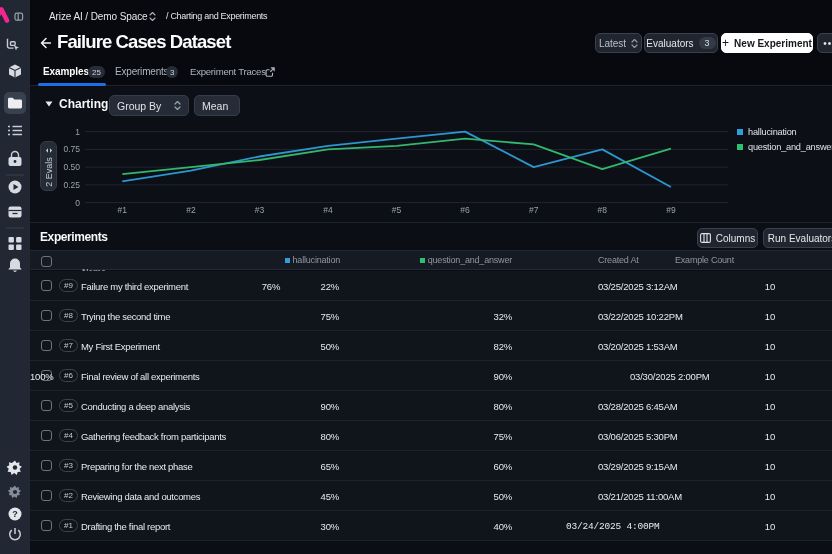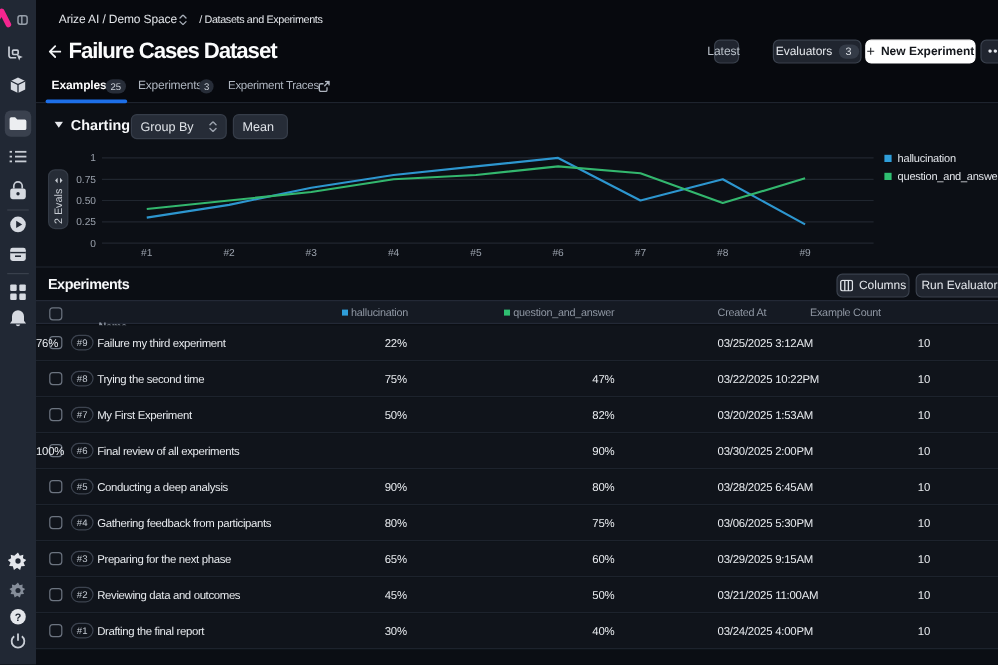--- a/index.html
+++ b/index.html
@@ -142,27 +142,27 @@
       <path d="M11.8 530.2 a5.3 5.3 0 1 0 6.4 0"></path>
       <line x1="15" y1="528" x2="15" y2="534"></line>
     </g>
   </svg>
 
   <div id="topband"></div>
   <div id="crumb">Arize AI / Demo Space</div>
   <svg class="abs" style="left:149px; top:12px;" width="7" height="9" viewBox="0 0 7 9">
     <path d="M1 3 L3.5 0.5 L6 3 M1 6 L3.5 8.5 L6 6" stroke="#aab1bb" stroke-width="1.1" fill="none" stroke-linecap="round" stroke-linejoin="round"></path>
   </svg>
-  <div id="crumb" style="left:166px; font-size:9px; letter-spacing:-0.3px;">/ Datasets and Experiments</div>
+  <div id="crumb" style="left:166px; font-size:9px; letter-spacing:-0.3px;">/ Charting and Experiments</div>
   <div id="title">Failure Cases Dataset</div>
   <svg id="backarrow" class="abs" width="11" height="12" viewBox="0 0 11 12">
     <path d="M6 1.5 L1.5 6 L6 10.5 M1.5 6 L10.5 6" stroke="#f2f4f6" stroke-width="1.5" fill="none" stroke-linecap="round" stroke-linejoin="round"></path>
   </svg>
 
-  <div class="btn" style="left:595px; top:33px; width:21px; color:#b9c0c9;">Latest
+  <div class="btn" style="left:595px; top:33px; width:47px; color:#b9c0c9;">Latest
     <svg width="7" height="9" viewBox="0 0 7 9">
         <path d="M1 3 L3.5 0.5 L6 3 M1 6 L3.5 8.5 L6 6" stroke="#8f97a3" stroke-width="1.2" fill="none" stroke-linecap="round" stroke-linejoin="round"></path>
       </svg>
   </div>
   <div class="btn" style="left:644px; top:33px; width:74px;">Evaluators <span class="badge">3</span></div>
   <div class="btn white" style="left:721px; top:33px; width:92px; font-size:10px;"><span style="font-weight:normal; font-size:12px;">+</span> New Experiment</div>
   <div class="btn" style="left:817px; top:33px; width:26px; letter-spacing:1px;">•••</div>
 
   <div class="tab" style="left:43px;">Examples</div>
   <div class="tabbadge" style="left:88px;">25</div>
@@ -251,49 +251,49 @@
   <div class="th" style="left:412px; width:100px; text-align:right;"><span style="display:inline-block;width:5px;height:5px;background:#2fbf71;margin-right:3px;"></span>question_and_answer</div>
   <div class="th" style="left:598px;">Created At</div>
   <div class="th" style="left:675px; width:100px; text-align:left;">Example Count</div>
 
   <div id="rows">
   <div class="row" style="top:271px;">
       <div class="cb" style="top:8.5px; left:11px;"></div>
       <div class="numbadge" style="left:29px;">#9</div>
       <div class="rowc name">Failure my third experiment</div>
       <div class="rowc" style="top:10px; left:0; width:309px; text-align:right;padding-left:20px;">22%</div>
-      <div class="rowc" style="top:10px; left:0; width:482px; text-align:left;">76%</div>
+      <div class="rowc" style="top:10px; left:0; width:482px; text-align:center;">76%</div>
       <div class="rowc" style="top:10px; left:568px;">03/25/2025 3:12AM</div>
       <div class="rowc" style="top:10px; left:0; width:745px; text-align:right;">10</div>
     </div>
   <div class="row" style="top:301px;">
       <div class="cb" style="top:8.5px; left:11px;"></div>
       <div class="numbadge" style="left:29px;">#8</div>
       <div class="rowc name">Trying the second time</div>
       <div class="rowc" style="top:10px; left:0; width:309px; text-align:right;">75%</div>
-      <div class="rowc" style="top:10px; left:0; width:482px; text-align:right;">47%</div>
+      <div class="rowc" style="top:10px; left:0; width:482px; text-align:right;">32%</div>
       <div class="rowc" style="top:10px; left:568px;">03/22/2025 10:22PM</div>
       <div class="rowc" style="top:10px; left:0; width:745px; text-align:right;">10</div>
     </div>
   <div class="row" style="top:331px;">
       <div class="cb" style="top:8.5px; left:11px;"></div>
       <div class="numbadge" style="left:29px;">#7</div>
       <div class="rowc name">My First Experiment</div>
       <div class="rowc" style="top:10px; left:0; width:309px; text-align:right;">50%</div>
       <div class="rowc" style="top:10px; left:0; width:482px; text-align:right;">82%</div>
       <div class="rowc" style="top:10px; left:568px;">03/20/2025 1:53AM</div>
       <div class="rowc" style="top:10px; left:0; width:745px; text-align:right;">10</div>
     </div>
   <div class="row" style="top:361px;">
       <div class="cb" style="top:8.5px; left:11px;"></div>
       <div class="numbadge" style="left:29px;">#6</div>
       <div class="rowc name">Final review of all experiments</div>
       <div class="rowc" style="top:10px; left:0; width:309px; ">100%</div>
       <div class="rowc" style="top:10px; left:0; width:482px; text-align:right;">90%</div>
-      <div class="rowc" style="top:10px; left:568px;">03/30/2025 2:00PM</div>
+      <div class="rowc" style="top:10px; left:600px;">03/30/2025 2:00PM</div>
       <div class="rowc" style="top:10px; left:0; width:745px; text-align:right;">10</div>
     </div>
   <div class="row" style="top:391px;">
       <div class="cb" style="top:8.5px; left:11px;"></div>
       <div class="numbadge" style="left:29px;">#5</div>
       <div class="rowc name">Conducting a deep analysis</div>
       <div class="rowc" style="top:10px; left:0; width:309px; text-align:right;">90%</div>
       <div class="rowc" style="top:10px; left:0; width:482px; text-align:right;">80%</div>
       <div class="rowc" style="top:10px; left:568px;">03/28/2025 6:45AM</div>
       <div class="rowc" style="top:10px; left:0; width:745px; text-align:right;">10</div>
@@ -324,18 +324,18 @@
       <div class="rowc" style="top:10px; left:0; width:482px; text-align:right;">50%</div>
       <div class="rowc" style="top:10px; left:568px;">03/21/2025 11:00AM</div>
       <div class="rowc" style="top:10px; left:0; width:745px; text-align:right;">10</div>
     </div>
   <div class="row" style="top:511px;">
       <div class="cb" style="top:8.5px; left:11px;"></div>
       <div class="numbadge" style="left:29px;">#1</div>
       <div class="rowc name">Drafting the final report</div>
       <div class="rowc" style="top:10px; left:0; width:309px; text-align:right;">30%</div>
       <div class="rowc" style="top:10px; left:0; width:482px; text-align:right;">40%</div>
-      <div class="rowc" style="top:10px; left:568px;">03/24/2025 4:00PM</div>
+      <div class="rowc" style="top:10px; left:536px;font-family:Liberation Mono, monospace;">03/24/2025 4:00PM</div>
       <div class="rowc" style="top:10px; left:0; width:745px; text-align:right;">10</div>
     </div>
   </div>
 
 </div>
 
 </body></html>

